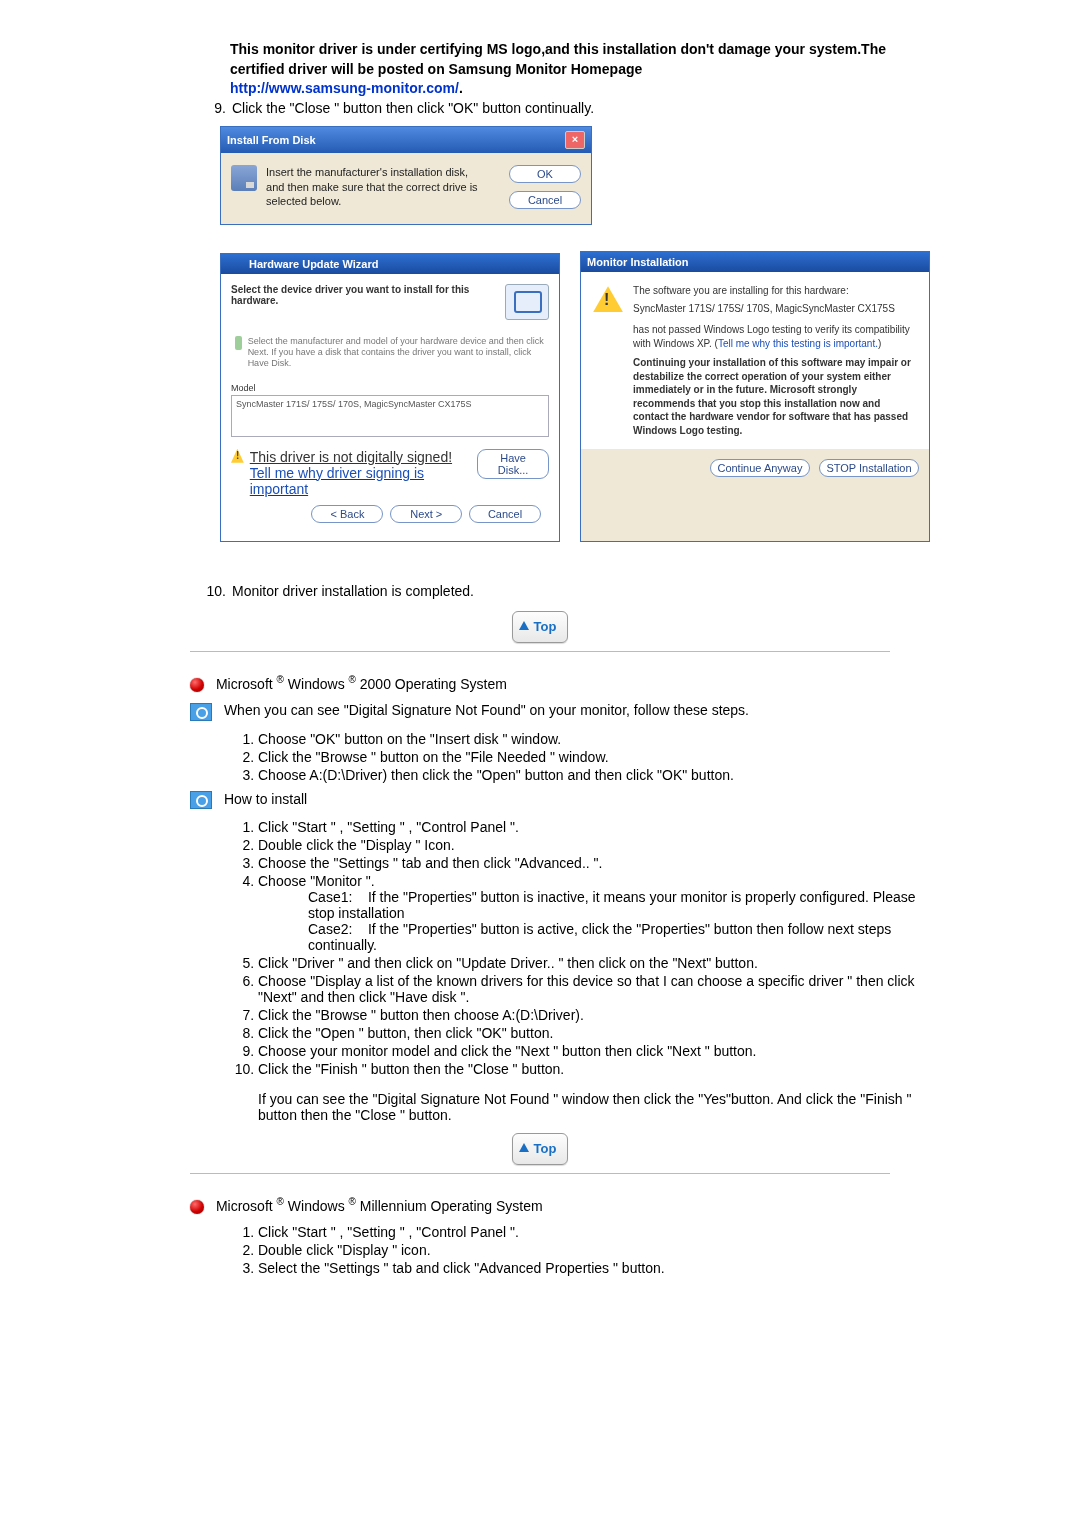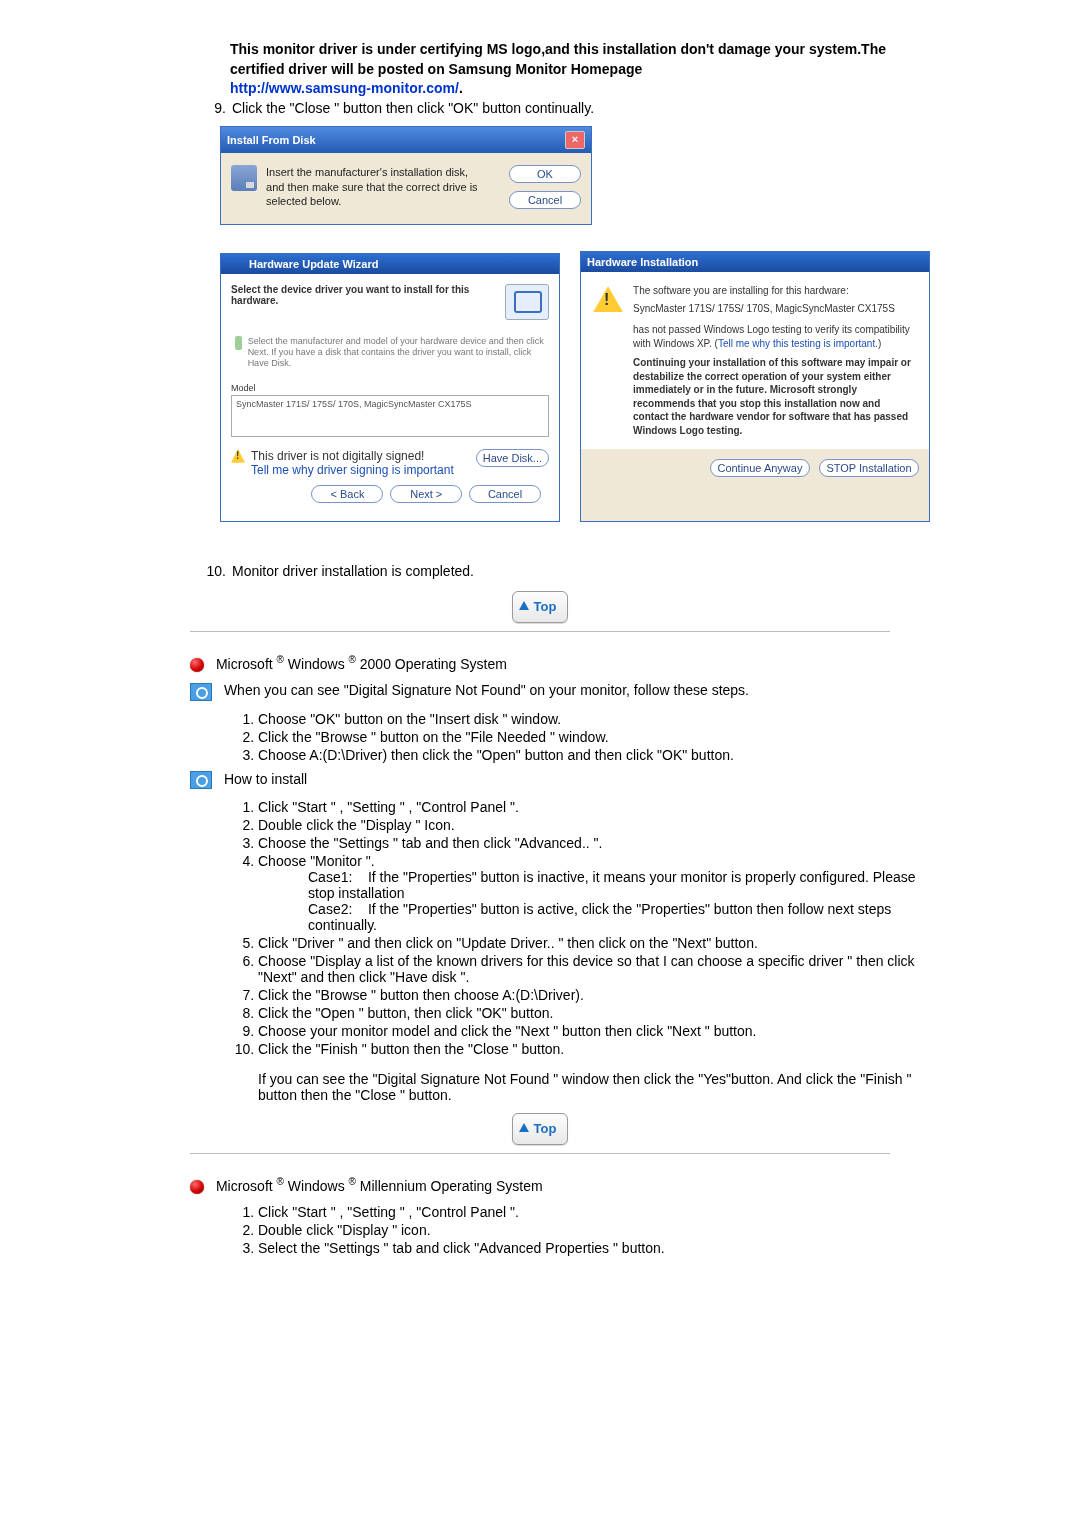--- a/index.html
+++ b/index.html
@@ -105,21 +105,21 @@
   .huw-top { font-weight:bold; margin-bottom:8px; display:flex; justify-content:space-between; align-items:flex-start;}
   .huw-pic { width:42px;height:34px;background:#e6eefb;border:1px solid #9ab; border-radius:3px; position:relative;}
   .huw-pic::after{content:"";position:absolute;left:8px;top:6px;width:24px;height:18px;border:2px solid #3a6fbf;border-radius:3px;}
   .huw-mid { padding:8px 4px; color:#777; font-size:9px; line-height:1.2; display:flex; gap:6px;}
   .huw-mid .dico{ width:14px;height:14px;background:#9ecf9a;border-radius:2px; }
   .huw-model-lbl { font-size:9px; margin-top:6px; }
   .huw-model-list { border:1px solid #aab; height:34px; margin-top:2px; padding:3px 4px; font-size:9px; color:#555;}
   .huw-warn { margin-top:12px; display:flex; gap:6px; align-items:flex-start;}
   .wtri { width:14px;height:14px;background:#ffcc33; position:relative; clip-path: polygon(50% 0, 100% 100%, 0 100%);}
   .wtri::after{content:"!";position:absolute;left:5px;top:1px;font-size:10px;font-weight:bold;color:#444;}
-  .huw-warn-text { font-size:12px; }
+  .huw-warn-text { font-size:14px;text-decoration:underline; }
   .huw-warn-text .blue { color:#1b4fb8; }
   .huw-havedisk { float:right; }
   .huw-foot { text-align:right; padding:8px; background:#efe; background:#fff;}
   .huw-foot .win-btn{ margin-left:4px; }
 
   
   .hinst { width:350px; }
   .hinst .win-title { background: linear-gradient(#2d6fd0,#1a4ba0); }
   .hinst-body { background:#fff; padding:12px; font-size:10px; color:#333; display:flex; gap:10px;}
   .big-tri { width:30px;height:26px;background:#ffcc33;clip-path: polygon(50% 0, 100% 100%, 0 100%); position:relative; flex:0 0 auto; margin-top:2px;}
@@ -194,21 +194,21 @@
         <div class="huw-foot">
           <span class="win-btn">&lt; Back</span>
           <span class="win-btn">Next &gt;</span>
           <span class="win-btn">Cancel</span>
         </div>
       </div>
     </div>
 
     <div class="win-box hinst" style="margin-top:6px;">
       <div class="win-title">
-        <span>Hardware Installation</span>
+        <span>Monitor Installation</span>
       </div>
       <div class="hinst-body">
         <span class="big-tri"></span>
         <div class="hinst-txt">
           <div>The software you are installing for this hardware:</div>
           <div style="margin-top:4px;">SyncMaster 171S/ 175S/ 170S, MagicSyncMaster CX175S</div>
           <div style="margin-top:8px;">
             <span>has not passed Windows Logo testing to verify its compatibility with Windows XP. (</span><span class="blue">Tell me why this testing is important.</span><span>)</span>
           </div>
           <span class="bold">Continuing your installation of this software may impair or destabilize the correct operation of your system either immediately or in the future. Microsoft strongly recommends that you stop this installation now and contact the hardware vendor for software that has passed Windows Logo testing.</span>

